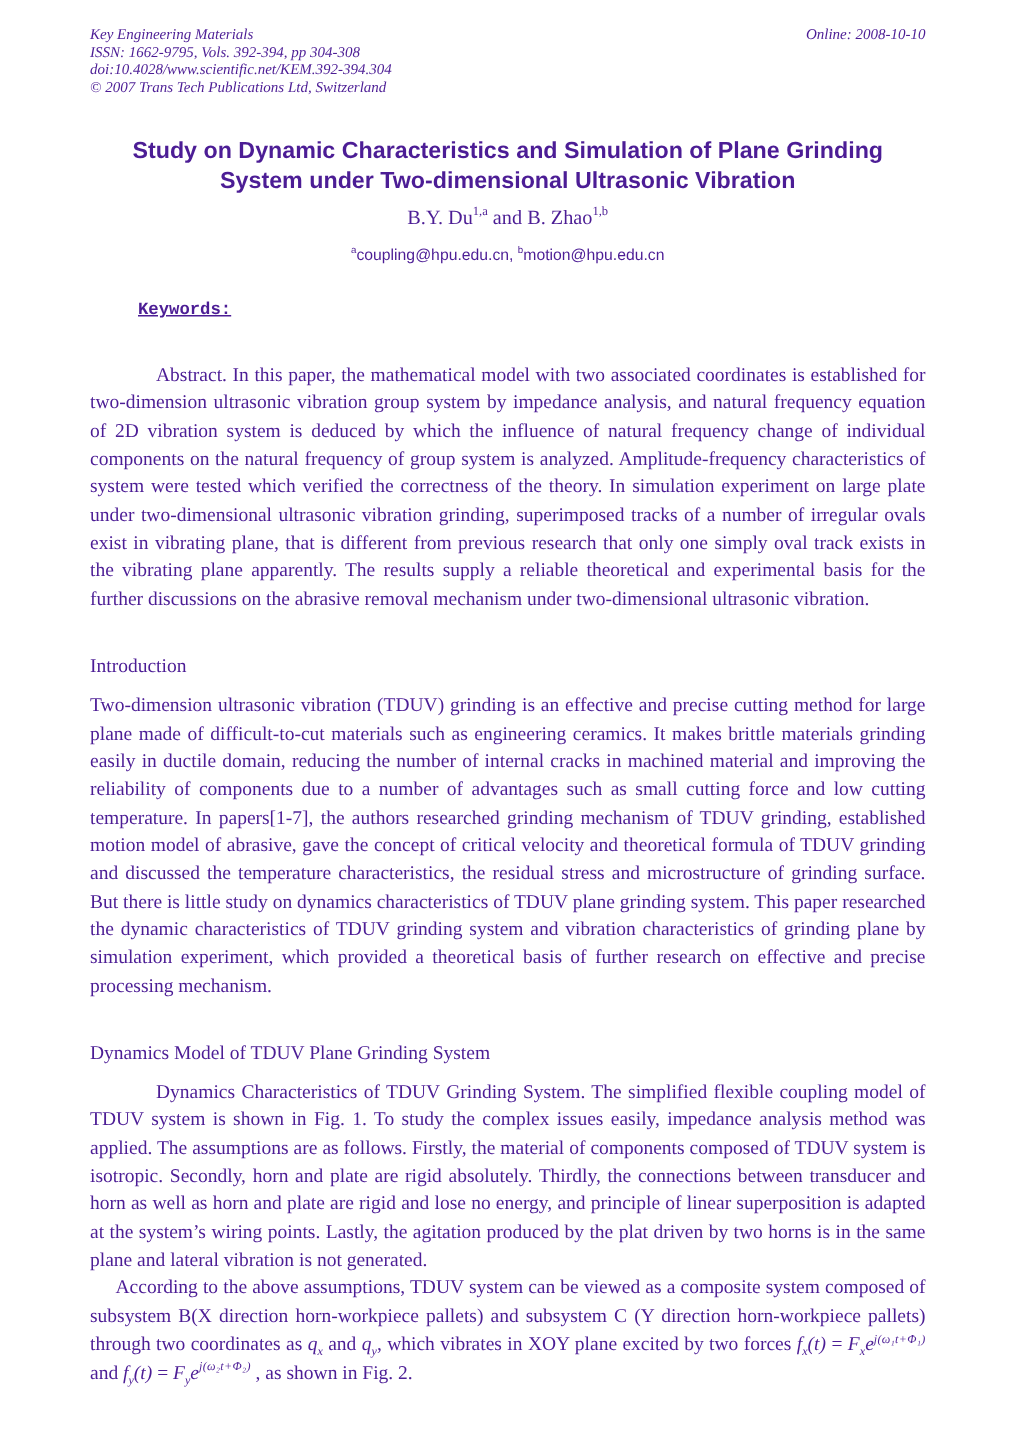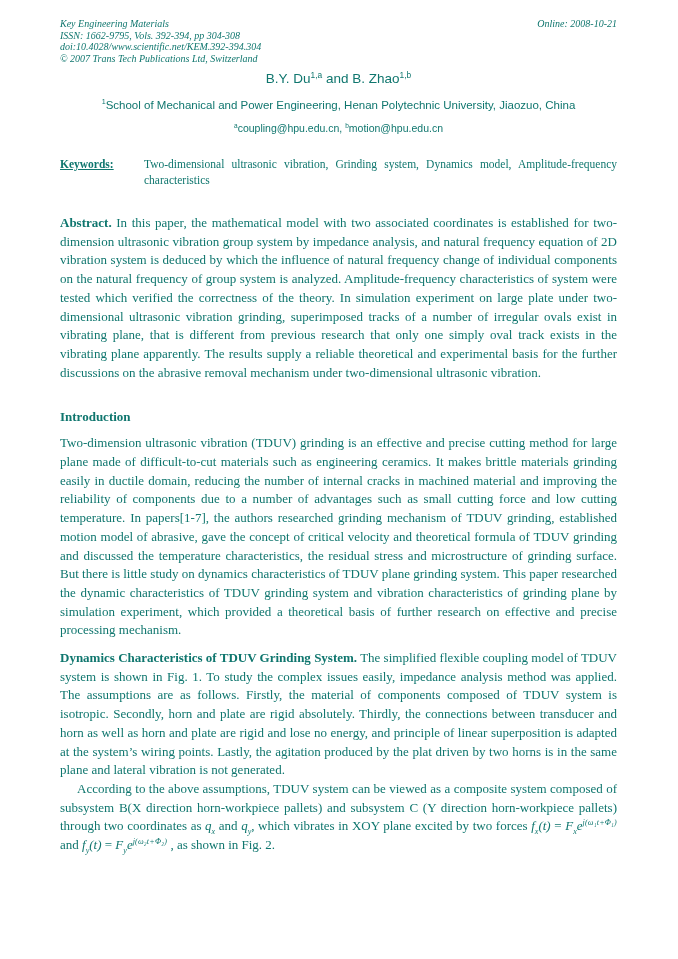--- a/index.html
+++ b/index.html
@@ -1,21 +1,21 @@
 <!DOCTYPE html>
 <html><head>
 <meta charset="utf-8">
 <style>
   * { margin: 0; padding: 0; box-sizing: border-box; }
   html, body { background: #ffffff; }
   .page {
     width: 678px;
     height: 959px;
     background: #ffffff;
-    color: #0f766e;
+    color: #4c1d95;
     font-family: "Liberation Serif", serif;
     padding: 18px 61px 0 60px;
     overflow: hidden;
     position: relative;
   }
   
   .header {
     display: flex;
     justify-content: space-between;
     align-items: flex-start;
@@ -32,62 +32,63 @@
     width: 540px;
     text-align: center;
     font-family: "Liberation Sans", sans-serif;
     font-weight: bold;
     font-size: 15.5px;
     line-height: 19.5px;
   }
   .authors {
     margin-top: 7px;
     text-align: center;
-    font-family: Liberation Sans, sans-serif;
+    font-family: Liberation Serif, serif;
     font-size: 13.5px;
   }
   .affiliation {
     margin-top: 13px;
     text-align: center;
     font-family: "Liberation Sans", sans-serif;
     font-size: 11.5px;
   }
   .emails {
     margin-top: 11px;
     text-align: center;
     font-family: "Liberation Sans", sans-serif;
     font-size: 10.5px;
   }
   sup { font-size: 0.62em; vertical-align: super; line-height: 0; }
   sub { font-size: 0.62em; vertical-align: sub; line-height: 0; }
   
   .keywords {
     margin-top: 23px;
     display: flex;
-    font-family: Liberation Serif, serif;
+    font-family: Liberation Mono, monospace;
     font-size: 11.5px;
     line-height: 15.5px;
+    margin-left: 32px;
   }
   .keywords-label {
     font-weight: bold;
     text-decoration: underline;
     width: 84px;
     flex-shrink: 0;
   }
   .keywords-body { text-align: justify; flex: 1; }
   
   .para {
     font-size: 13px;
     line-height: 18.7px;
     text-align: justify;
   }
   .abstract { margin-top: 26px; }
-  .lead-label { font-weight: bold; }
+  .lead-label { font-weight: normal; margin-left: 44px; }
   .section-heading {
-    font-weight: bold;
+    font-weight: normal;
     font-size: 13px;
     margin-top: 27px;
   }
   .after-heading { margin-top: 9px; }
   .indent-para { text-indent: 17px; margin-top: 0; }
   .formula-para i,
   .formula-para sub,
   .formula-para sup { font-style: italic; }
   .formula-para sup { letter-spacing: 0.2px; margin-top: 20px; }
 </style>
@@ -96,39 +97,39 @@
 
 <div class="page">
 
   <div class="header">
     <div class="header-left">
       <div>Key Engineering Materials</div>
       <div>ISSN: 1662-9795, Vols. 392-394, pp 304-308</div>
       <div>doi:10.4028/www.scientific.net/KEM.392-394.304</div>
       <div>© 2007 Trans Tech Publications Ltd, Switzerland</div>
     </div>
-    <div class="header-right">Online: 2008-10-21</div>
+    <div class="header-right">Online: 2008-10-10</div>
   </div>
 
+  <div class="title">Study on Dynamic Characteristics and Simulation of Plane Grinding System under Two-dimensional Ultrasonic Vibration</div>
 
   <div class="authors"><span>B.Y. Du</span><sup>1,a</sup><span> and B. Zhao</span><sup>1,b</sup></div>
 
-  <div class="affiliation"><sup>1</sup><span>School of Mechanical and Power Engineering, Henan Polytechnic University, Jiaozuo, China</span></div>
 
   <div class="emails"><sup>a</sup><span>coupling@hpu.edu.cn, </span><sup>b</sup><span>motion@hpu.edu.cn</span></div>
 
   <div class="keywords">
     <div class="keywords-label">Keywords:</div>
-    <div class="keywords-body">Two-dimensional ultrasonic vibration, Grinding system, Dynamics model, Amplitude-frequency characteristics</div>
   </div>
 
   <div class="para abstract"><span class="lead-label">Abstract.</span><span> In this paper, the mathematical model with two associated coordinates is established for two-dimension ultrasonic vibration group system by impedance analysis, and natural frequency equation of 2D vibration system is deduced by which the influence of natural frequency change of individual components on the natural frequency of group system is analyzed. Amplitude-frequency characteristics of system were tested which verified the correctness of the theory. In simulation experiment on large plate under two-dimensional ultrasonic vibration grinding, superimposed tracks of a number of irregular ovals exist in vibrating plane, that is different from previous research that only one simply oval track exists in the vibrating plane apparently. The results supply a reliable theoretical and experimental basis for the further discussions on the abrasive removal mechanism under two-dimensional ultrasonic vibration.</span></div>
 
   <div class="section-heading">Introduction</div>
 
   <div class="para after-heading">Two-dimension ultrasonic vibration (TDUV) grinding is an effective and precise cutting method for large plane made of difficult-to-cut materials such as engineering ceramics. It makes brittle materials grinding easily in ductile domain, reducing the number of internal cracks in machined material and improving the reliability of components due to a number of advantages such as small cutting force and low cutting temperature. In papers[1-7], the authors researched grinding mechanism of TDUV grinding, established motion model of abrasive, gave the concept of critical velocity and theoretical formula of TDUV grinding and discussed the temperature characteristics, the residual stress and microstructure of grinding surface. But there is little study on dynamics characteristics of TDUV plane grinding system. This paper researched the dynamic characteristics of TDUV grinding system and vibration characteristics of grinding plane by simulation experiment, which provided a theoretical basis of further research on effective and precise processing mechanism.</div>
 
+  <div class="section-heading">Dynamics Model of TDUV Plane Grinding System</div>
 
   <div class="para after-heading"><span class="lead-label">Dynamics Characteristics of TDUV Grinding System.</span><span> The simplified flexible coupling model of TDUV system is shown in Fig. 1. To study the complex issues easily, impedance analysis method was applied. The assumptions are as follows. Firstly, the material of components composed of TDUV system is isotropic. Secondly, horn and plate are rigid absolutely. Thirdly, the connections between transducer and horn as well as horn and plate are rigid and lose no energy, and principle of linear superposition is adapted at the system’s wiring points. Lastly, the agitation produced by the plat driven by two horns is in the same plane and lateral vibration is not generated.</span></div>
 
   <div class="para indent-para formula-para"><span>According to the above assumptions, TDUV system can be viewed as a composite system composed of subsystem B(X direction horn-workpiece pallets) and subsystem C (Y direction horn-workpiece pallets) through two coordinates as </span><i>q</i><sub>x</sub><span> and </span><i>q</i><sub>y</sub><span>, which vibrates in XOY plane excited by two forces </span><i>f</i><sub>x</sub><i>(t)</i><span> = </span><i>F</i><sub>x</sub><i>e</i><sup>j(ω₁t+Φ₁)</sup><span> and </span><i>f</i><sub>y</sub><i>(t)</i><span> = </span><i>F</i><sub>y</sub><i>e</i><sup>j(ω₂t+Φ₂)</sup><span> , as shown in Fig. 2.</span></div>
 
 </div>
 
 </body></html>

